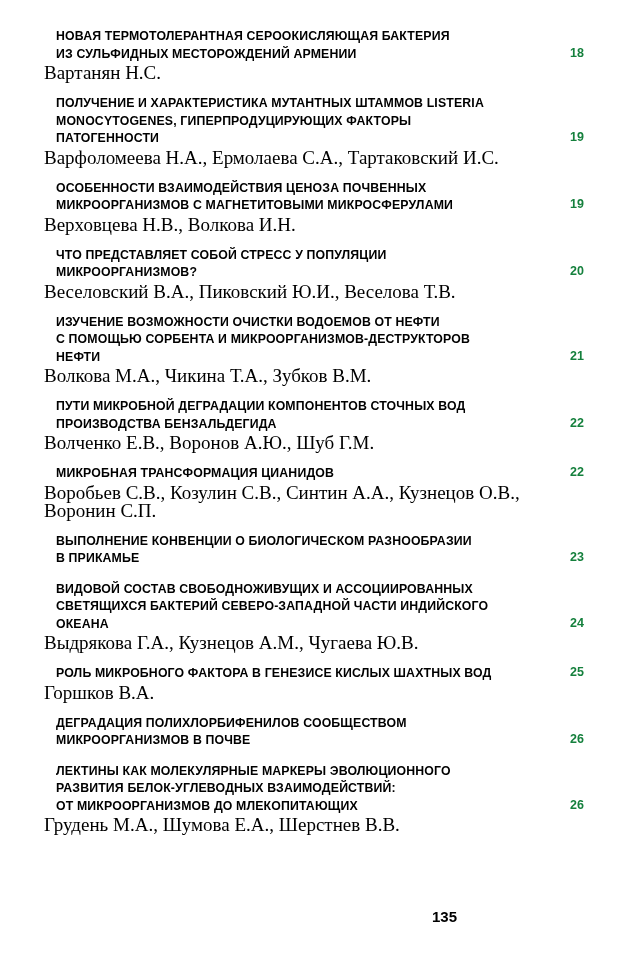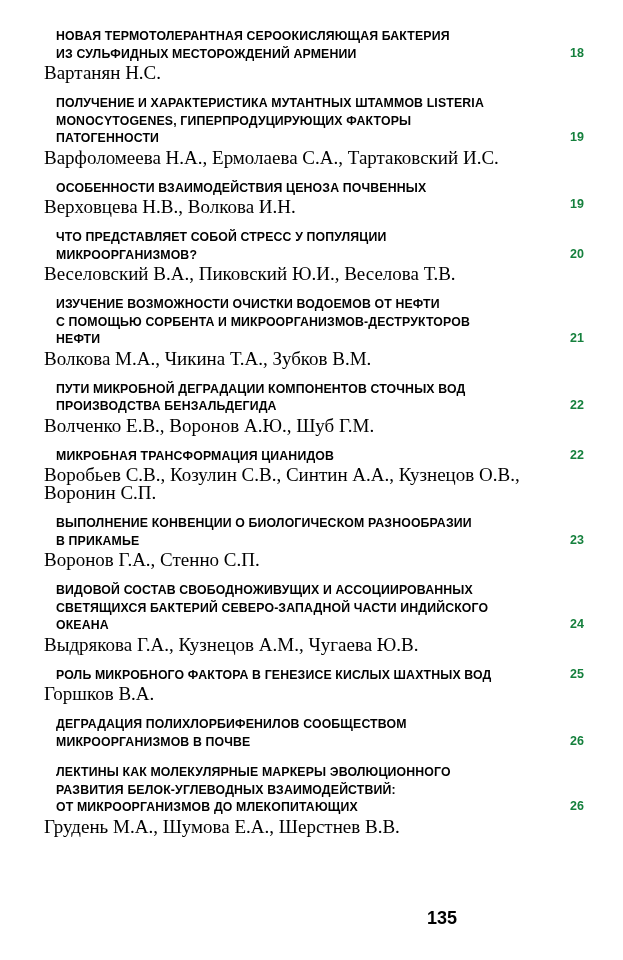--- a/index.html
+++ b/index.html
@@ -65,21 +65,21 @@
     text-align: right;
     width: 30px;
     color: #15803d;
   }
   .folio {
     position: absolute;
     right: 39px;
     top: 908px;
     font-family: "Liberation Sans", sans-serif;
     font-weight: bold;
-    font-size: 18px;
+    font-size: 15px;
     color: #000;
   }
 </style>
 </head>
 <body>
 
 <div class="page">
   <div class="toc" id="toc">
       <div class="entry">
         <div class="entry-title-block">
@@ -98,20 +98,21 @@
           <div class="title-line">ПАТОГЕННОСТИ</div>
           <div class="page-num" style="top: 35px;">19</div>
         </div>
         <div class="authors">
           <div>Варфоломеева Н.А., Ермолаева С.А., Тартаковский И.С.</div>
         </div>
       </div>
       <div class="entry">
         <div class="entry-title-block">
           <div class="title-line">ОСОБЕННОСТИ ВЗАИМОДЕЙСТВИЯ ЦЕНОЗА ПОЧВЕННЫХ</div>
+          <div class="title-line">МИКРООРГАНИЗМОВ С МАГНЕТИТОВЫМИ МИКРОСФЕРУЛАМИ</div>
           <div class="page-num" style="top: 17.5px;">19</div>
         </div>
         <div class="authors">
           <div>Верховцева Н.В., Волкова И.Н.</div>
         </div>
       </div>
       <div class="entry">
         <div class="entry-title-block">
           <div class="title-line">ЧТО ПРЕДСТАВЛЯЕТ СОБОЙ СТРЕСС У ПОПУЛЯЦИИ</div>
           <div class="title-line">МИКРООРГАНИЗМОВ?</div>
@@ -150,23 +151,20 @@
         <div class="authors">
           <div>Воробьев С.В., Козулин С.В., Синтин А.А., Кузнецов О.В.,</div>
           <div>Воронин С.П.</div>
         </div>
       </div>
       <div class="entry">
         <div class="entry-title-block">
           <div class="title-line">ВЫПОЛНЕНИЕ КОНВЕНЦИИ О БИОЛОГИЧЕСКОМ РАЗНООБРАЗИИ</div>
           <div class="title-line">В ПРИКАМЬЕ</div>
           <div class="page-num" style="top: 17.5px;">23</div>
-        </div>
-        <div class="authors">
-          <div>Воронов Г.А., Стенно С.П.</div>
         </div>
       </div>
       <div class="entry">
         <div class="entry-title-block">
           <div class="title-line">ВИДОВОЙ СОСТАВ СВОБОДНОЖИВУЩИХ И АССОЦИИРОВАННЫХ</div>
           <div class="title-line">СВЕТЯЩИХСЯ БАКТЕРИЙ СЕВЕРО-ЗАПАДНОЙ ЧАСТИ ИНДИЙСКОГО</div>
           <div class="title-line">ОКЕАНА</div>
           <div class="page-num" style="top: 35px; text-align: right;">24</div>
         </div>
         <div class="authors">

